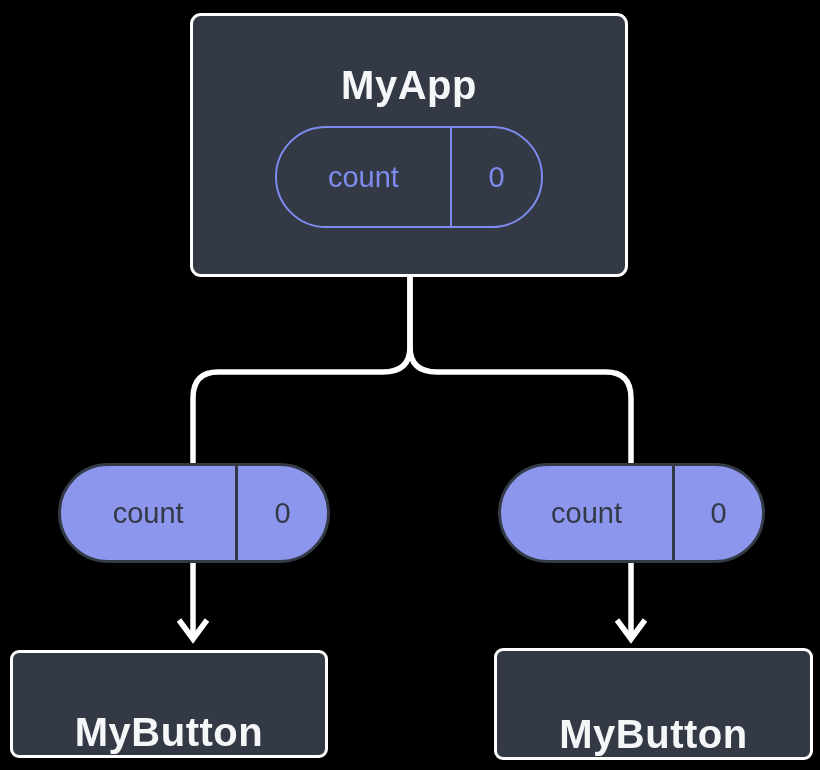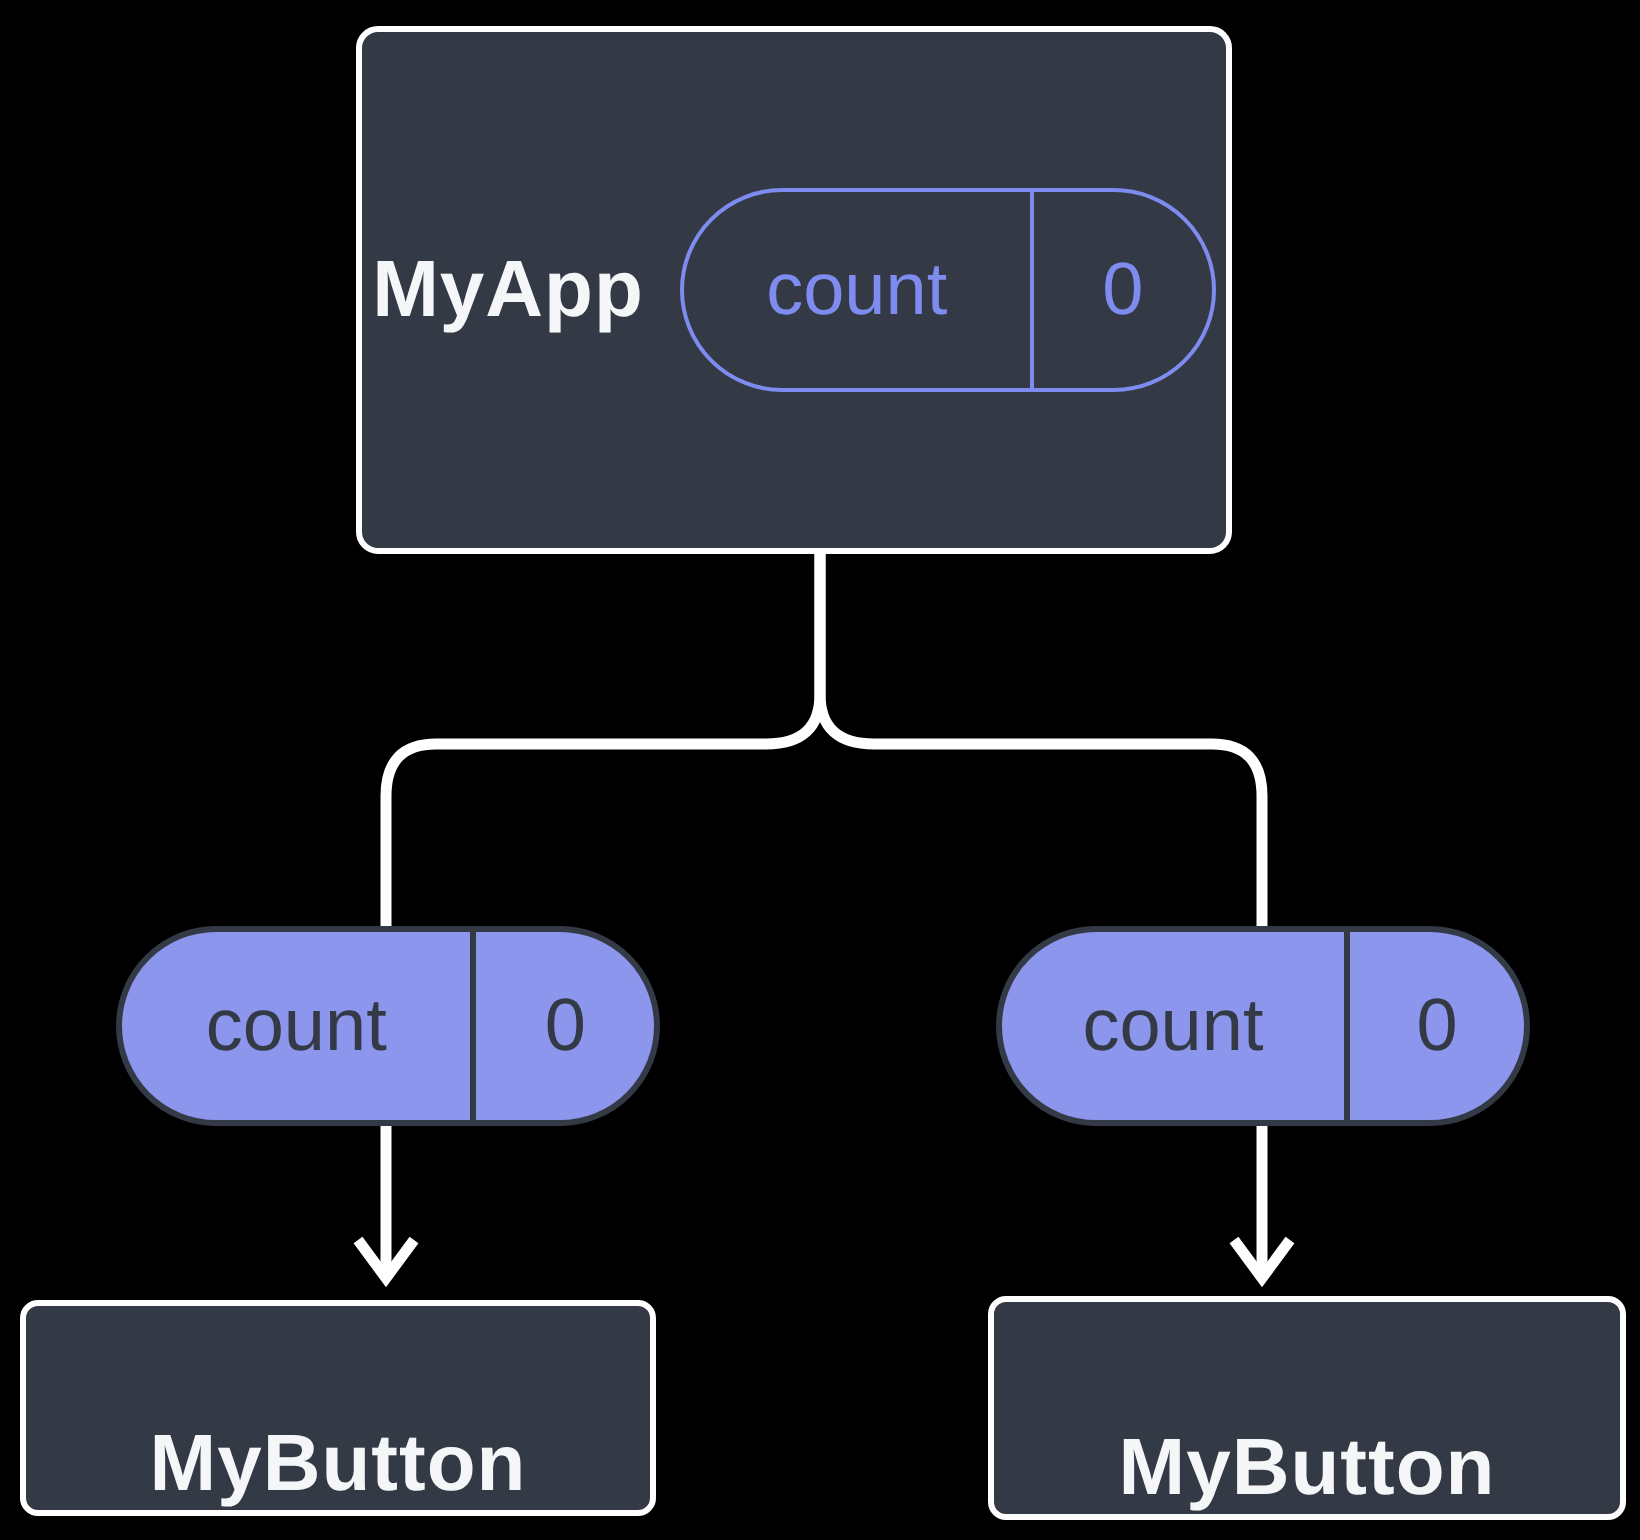--- a/index.html
+++ b/index.html
@@ -33,41 +33,41 @@
   .node {
     position: absolute;
     box-sizing: border-box;
     background: var(--c-node-fill, #333945);
     border: 3.5px solid var(--c-node-border, #fff);
     display: flex;
     align-items: center;
     justify-content: center;
   }
   .node-app {
-    left: 178px;
+    left: 190px;
     top: 13px;
     width: 438px;
     height: 264px;
     border-radius: 11px;
-    flex-direction: row;
+    flex-direction: column;
     gap: 18px;
   }
   .node-title {
     font-size: 40px;
     font-weight: 600;
     color: var(--c-title-text, #f5f6f8);
     letter-spacing: 0.5px;
     line-height: 1.15;
   }
   .pill {
     box-sizing: border-box;
     display: flex;
     align-items: stretch;
     border-radius: 60px;
-    font-size: 37px;
+    font-size: 29px;
     overflow: hidden;
   }
   .pill .cell {
     display: flex;
     align-items: center;
     justify-content: center;
   }
   .pill .cell-label { flex: 0 0 65.5%; }
   .pill .cell-value { flex: 1 1 auto; }
   .state-pill {

